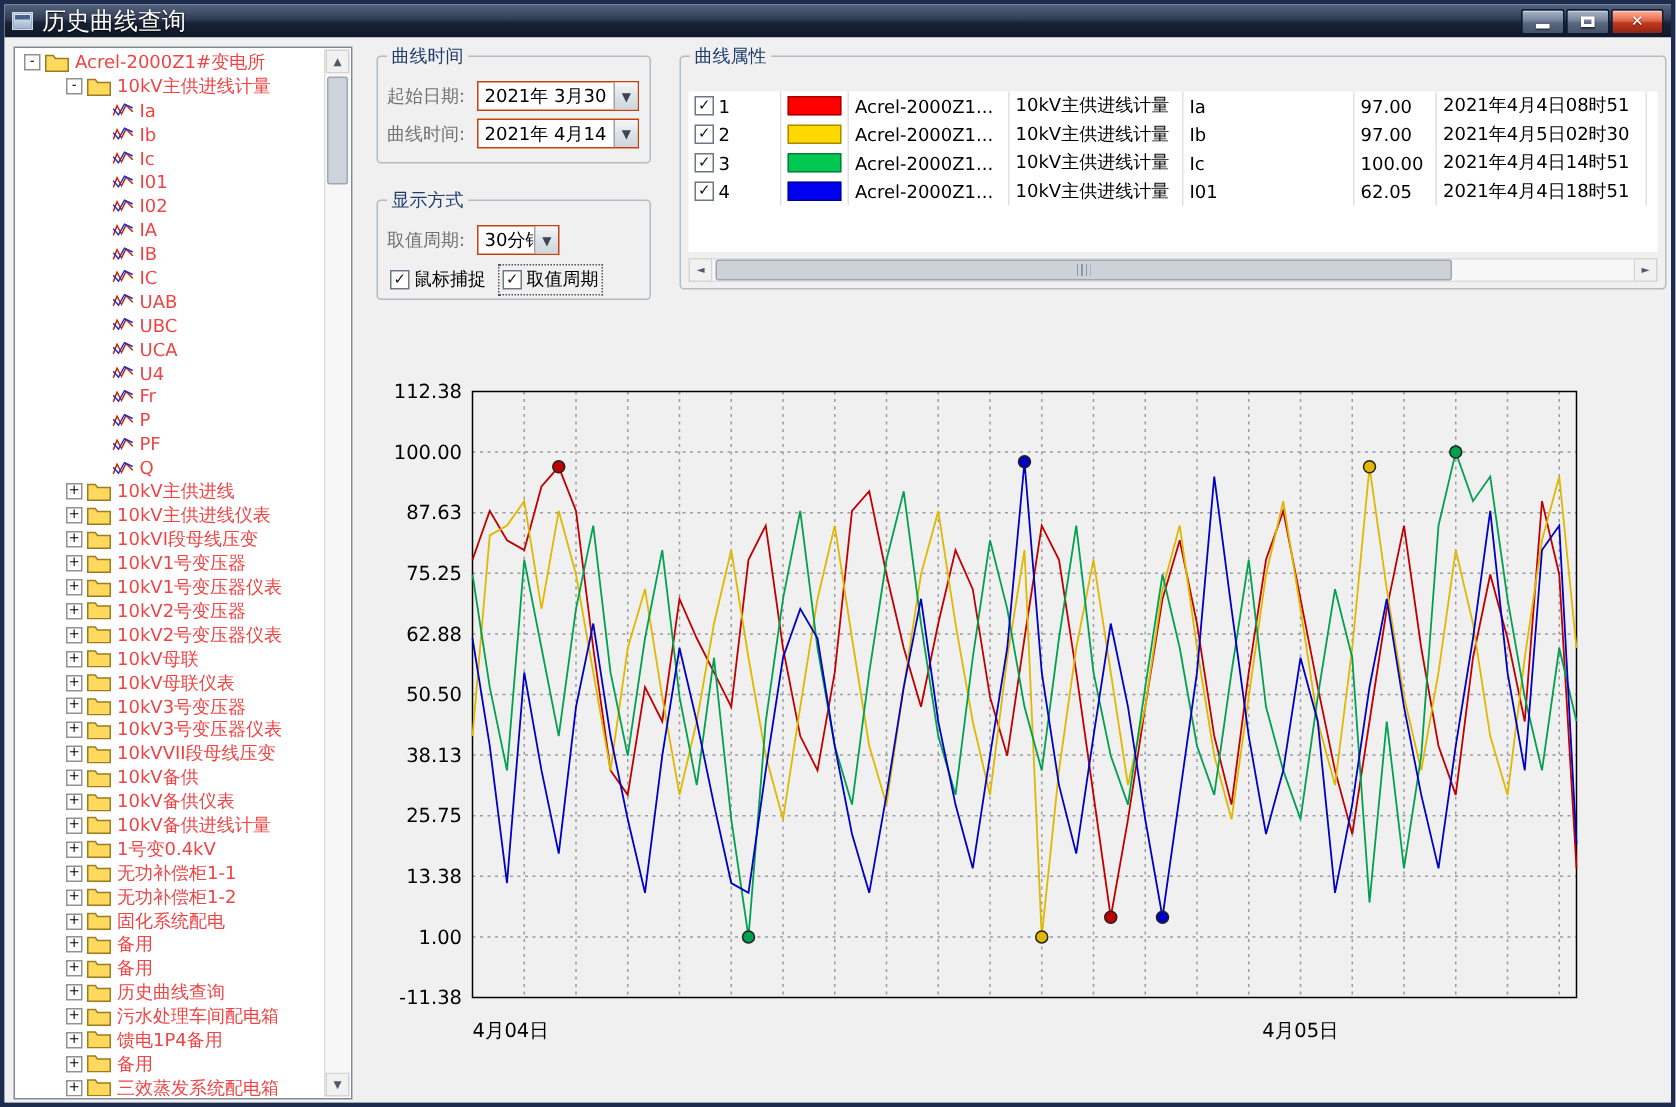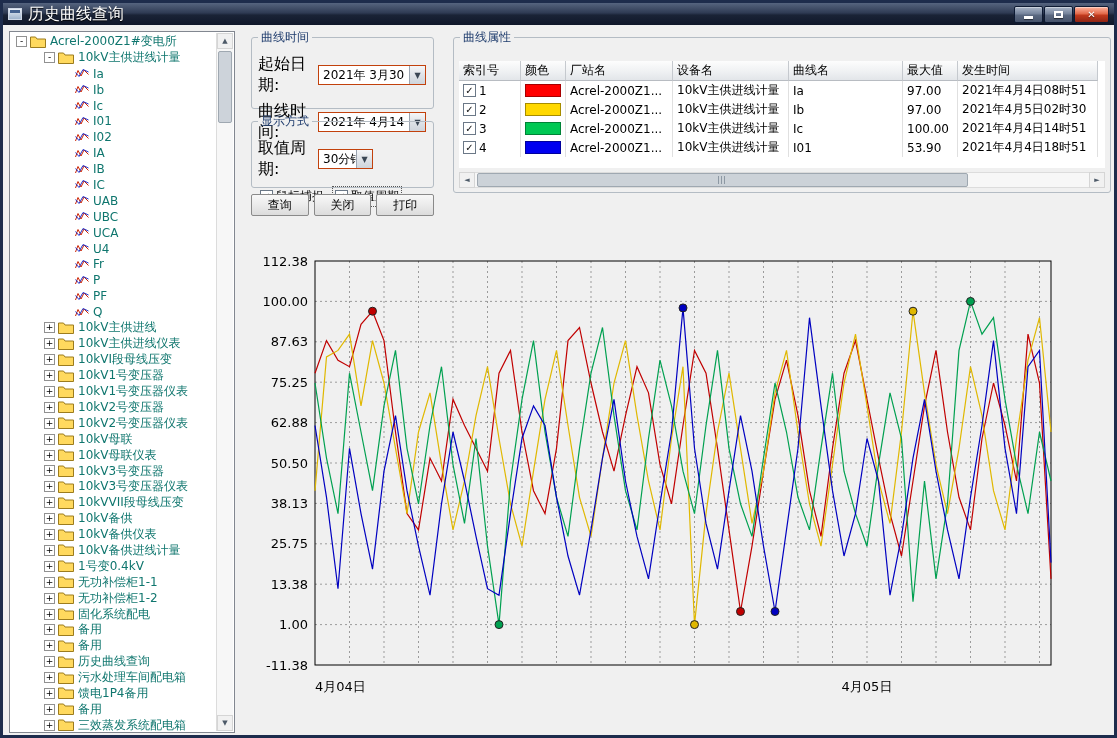--- a/index.html
+++ b/index.html
@@ -29,42 +29,42 @@
   .client{position:absolute;top:22px;left:0;right:0;bottom:0;background:#f0f0f0;}
 
   
   .tree-panel{position:absolute;left:6px;top:6px;width:226px;height:702px;background:#fff;
     border:1px solid #828790;}
   .tree-items{position:absolute;top:1px;left:1px;right:18px;bottom:1px;overflow:hidden;padding-top:1px;}
   .trow{height:15.9px;display:flex;align-items:center;white-space:nowrap;cursor:default;}
   .trow .exp{width:11px;height:11px;border:1px solid #919191;background:#fff;font-size:9px;line-height:9px;
     text-align:center;margin-right:3px;flex:0 0 11px;color:#000;}
   .ticon{margin-right:4px;flex-shrink:0;}
-  .tlabel{font-size:12px;color:#0f766e;}
+  .tlabel{font-size:12px;color:#ef4444;}
   .lv0{padding-left:5px;}.lv1{padding-left:33px;}.lv2{padding-left:64px;}
 
   
   .vscroll{position:absolute;top:1px;right:1px;bottom:1px;width:17px;background:#f0f0f0;
     display:flex;flex-direction:column;border-left:1px solid #dcdcdc;}
   .sb-btn{height:16px;flex:0 0 16px;display:flex;align-items:center;justify-content:center;
     font-size:7px;color:#4d5a68;background:#f1f1f1;border:1px solid #d5d5d5;}
   .sb-track{flex:1;position:relative;background:#f7f7f7;}
   .sb-thumb{position:absolute;top:2px;left:1px;right:1px;height:72px;background:#cdd3da;
     border:1px solid #9fa8b1;border-radius:2px;}
 
   
   .group{position:absolute;border:1px solid #b4bcc4;border-radius:3px;margin:0;padding:3px 6px 4px 6px;}
   .group legend{font-size:12px;color:#1f3c6d;padding:0 3px;}
 
   .time-group{left:248px;top:4px;width:183px;height:80px;}
-  .display-group{left:248px;top:88px;width:183px;height:75px;}
+  .display-group{left:248px;top:100px;width:183px;height:75px;}
   .props-group{left:450px;top:4px;width:658px;height:164px;}
 
   .form-row{display:flex;align-items:center;margin:5px 0;}
-  .flabel{width:60px;font-size:16px;color:#000000;}
+  .flabel{width:60px;font-size:12px;color:#737373;}
   .combo{display:inline-flex;align-items:center;height:20px;border:1px solid #c2410c;background:#fff;}
   .combo-text{padding:0 4px;font-size:12px;flex:1;white-space:nowrap;overflow:hidden;}
   .combo-btn{width:16px;height:100%;background:linear-gradient(#f5f6f8,#dfe3e8 50%,#cfd5dc);
     border-left:1px solid #9aa4b0;font-size:8px;display:flex;align-items:center;justify-content:center;color:#3a4654;}
   .combo.date{width:108px;}
   .combo.period{width:55px;}
 
   .checks{margin-top:7px;}
   .check{display:inline-flex;align-items:center;margin-right:7px;padding:1px 2px;cursor:default;}
   .cb{width:13px;height:13px;border:1px solid #6b7887;background:#fff;display:inline-flex;
@@ -479,38 +479,24 @@
         </span>
         <span class="check focused">
           <span class="cb">
               <span class="tick">✓</span>
             </span>
           <span>取值周期</span>
         </span>
       </div>
     </fieldset>
 
-    <div class="action-buttons">
-      <button class="btn">查询</button>
-      <button class="btn">关闭</button>
-      <button class="btn">打印</button>
-    </div>
 
     <fieldset class="group props-group">
       <legend>曲线属性</legend>
       <div class="ptable" id="props-table">
-          <div class="prow header">
-            <div class="pcell" style="width:62px">索引号</div>
-            <div class="pcell" style="width:45px">颜色</div>
-            <div class="pcell" style="width:107px">厂站名</div>
-            <div class="pcell" style="width:116px">设备名</div>
-            <div class="pcell" style="width:114px">曲线名</div>
-            <div class="pcell" style="width:55px">最大值</div>
-            <div class="pcell" style="width:140px">发生时间</div>
-          </div>
           <div class="prow">
             <div class="pcell" style="width:62px"><span class="cb">
                 <span class="tick">✓</span>
               </span>1</div>
             <div class="pcell" style="width:45px">
               <span class="swatch" style="background:#ff0000"></span>
             </div>
             <div class="pcell" style="width:107px">Acrel-2000Z1...</div>
             <div class="pcell" style="width:116px">10kV主供进线计量</div>
             <div class="pcell" style="width:114px">Ia</div>
@@ -546,21 +532,21 @@
           <div class="prow">
             <div class="pcell" style="width:62px"><span class="cb">
                 <span class="tick">✓</span>
               </span>4</div>
             <div class="pcell" style="width:45px">
               <span class="swatch" style="background:#0000f0"></span>
             </div>
             <div class="pcell" style="width:107px">Acrel-2000Z1...</div>
             <div class="pcell" style="width:116px">10kV主供进线计量</div>
             <div class="pcell" style="width:114px">I01</div>
-            <div class="pcell" style="width:55px">53.90</div>
+            <div class="pcell" style="width:55px">62.05</div>
             <div class="pcell" style="width:140px">2021年4月4日18时51</div>
           </div>
         </div>
       <div class="hscroll">
         <div class="sb-btn">◄</div>
         <div class="sb-htrack">
           <div class="sb-hthumb">
               <span class="grip"></span>
             </div>
         </div>

